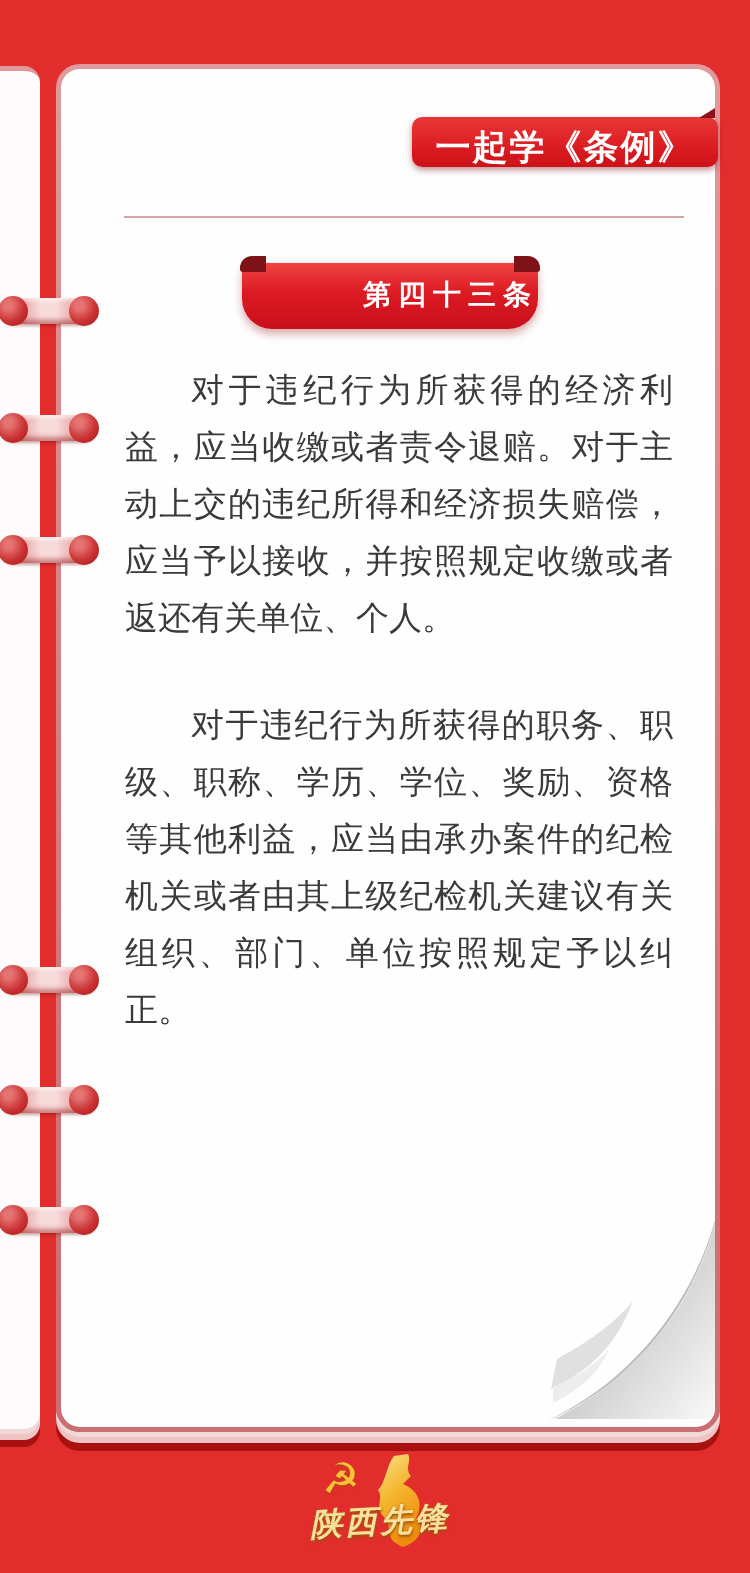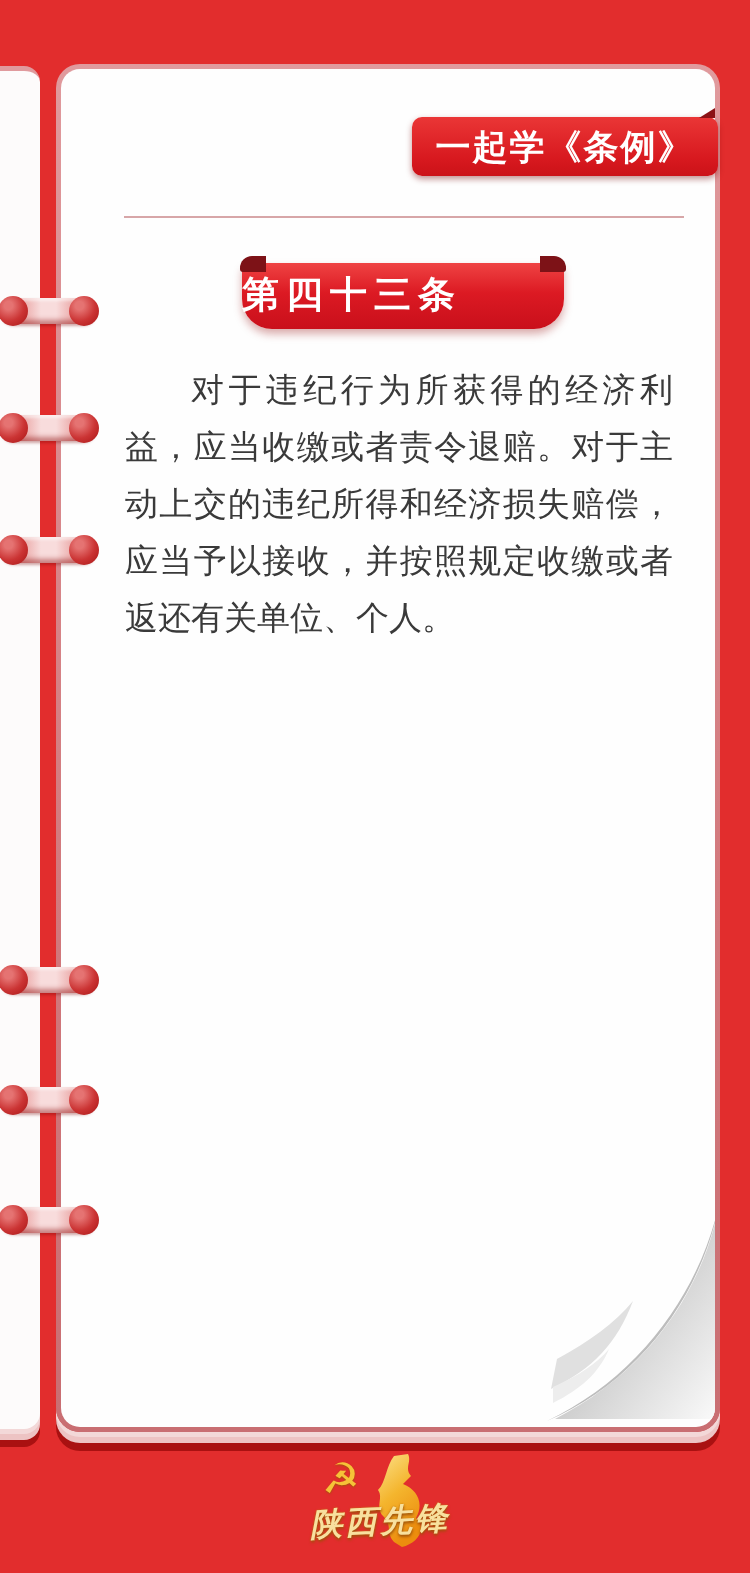--- a/index.html
+++ b/index.html
@@ -20,34 +20,34 @@
 
   
   .ring{position:absolute;left:1px;width:95px;height:26px;border-radius:13px;z-index:6;
     background:linear-gradient(90deg,#b91d1d 0%,#d24a49 9%,#eaa5a4 22%,#f8dcdc 42%,#f8dcdc 58%,#eaa5a4 78%,#d24a49 91%,#b91d1d 100%);
     box-shadow:inset 0 3px 3px rgba(255,255,255,.55),inset 0 -4px 5px rgba(140,10,10,.45),0 2px 3px rgba(120,0,0,.35);}
   .ring::before,.ring::after{content:"";position:absolute;top:-2px;width:30px;height:30px;border-radius:50%;
     background:radial-gradient(circle at 35% 32%,#e57372 15%,#cb3434 55%,#a81414 100%);}
   .ring::before{left:-3px}.ring::after{right:-3px}
 
   
-  .banner{position:absolute;left:412px;top:117px;width:306px;height:59px;z-index:5;
+  .banner{position:absolute;left:412px;top:117px;width:306px;height:50px;z-index:5;
     background:linear-gradient(180deg,#ea3636 0%,#d8191f 70%,#cb1218 100%);
     border-radius:10px;box-shadow:0 3px 6px rgba(120,8,8,.45);
     color:#fff;font-weight:bold;font-size:35px;line-height:59px;text-align:center;letter-spacing:2px;}
   .banner .fold{position:absolute;top:-9px;right:3px;width:0;height:0;
     border-left:16px solid transparent;border-bottom:10px solid #8c1216;}
 
   .divider{position:absolute;left:119px;top:211px;width:560px;height:2px;background:#d7a6a8;}
 
   
-  .ribbon{position:absolute;left:242px;top:263px;width:322px;height:66px;z-index:5;
+  .ribbon{position:absolute;left:242px;top:263px;width:296px;height:66px;z-index:5;
     background:linear-gradient(180deg,#ef4343 0%,#dc1a23 45%,#c90f1b 100%);
     border-radius:6px 6px 30px 30px;box-shadow:0 5px 8px rgba(150,15,15,.35);
-    color:#fff;font-weight:bold;font-size:37px;line-height:64px;text-align:left;letter-spacing:7px;}
+    color:#fff;font-weight:bold;font-size:28px;line-height:64px;text-align:right;letter-spacing:7px;}
   .ribbon .fold-l,.ribbon .fold-r{position:absolute;top:-7px;width:26px;height:16px;background:#7d1217;z-index:-1;}
   .ribbon .fold-l{left:-2px;border-radius:12px 0 0 3px;}
   .ribbon .fold-r{right:-2px;border-radius:0 12px 3px 0;}
 
   
   .content{position:absolute;left:120px;top:356px;width:561px;z-index:3;
     font-size:33px;line-height:57px;color:#3a3a3a;text-align:justify;}
   .content p{margin:0 13px 50px 0;text-indent:2em;}
 
   
@@ -69,20 +69,21 @@
 
   <div class="back-page"></div>
 
   <div class="page">
     <div class="page-inner">
 
       <div class="divider" style="position:absolute;left:63px;top:147px;"></div>
 
       <div class="content" style="position:absolute;left:64px;top:292px;">
         <p>对于违纪行为所获得的经济利益，应当收缴或者责令退赔。对于主动上交的违纪所得和经济损失赔偿，应当予以接收，并按照规定收缴或者返还有关单位、个人。</p>
+        <p>对于违纪行为所获得的职务、职级、职称、学历、学位、奖励、资格等其他利益，应当由承办案件的纪检机关或者由其上级纪检机关建议有关组织、部门、单位按照规定予以纠正。</p>
       </div>
 
       <svg class="curl" style="position:absolute;left:484px;top:1122px;" width="178" height="232" viewBox="0 0 178 232">
         <defs>
           <linearGradient id="curlGrad" x1="0" y1="0" x2="1" y2="1">
             <stop offset="0" stop-color="#8f8f8f"></stop>
             <stop offset="0.45" stop-color="#c9c9c9"></stop>
             <stop offset="1" stop-color="#fbfbfb"></stop>
           </linearGradient>
         </defs>

